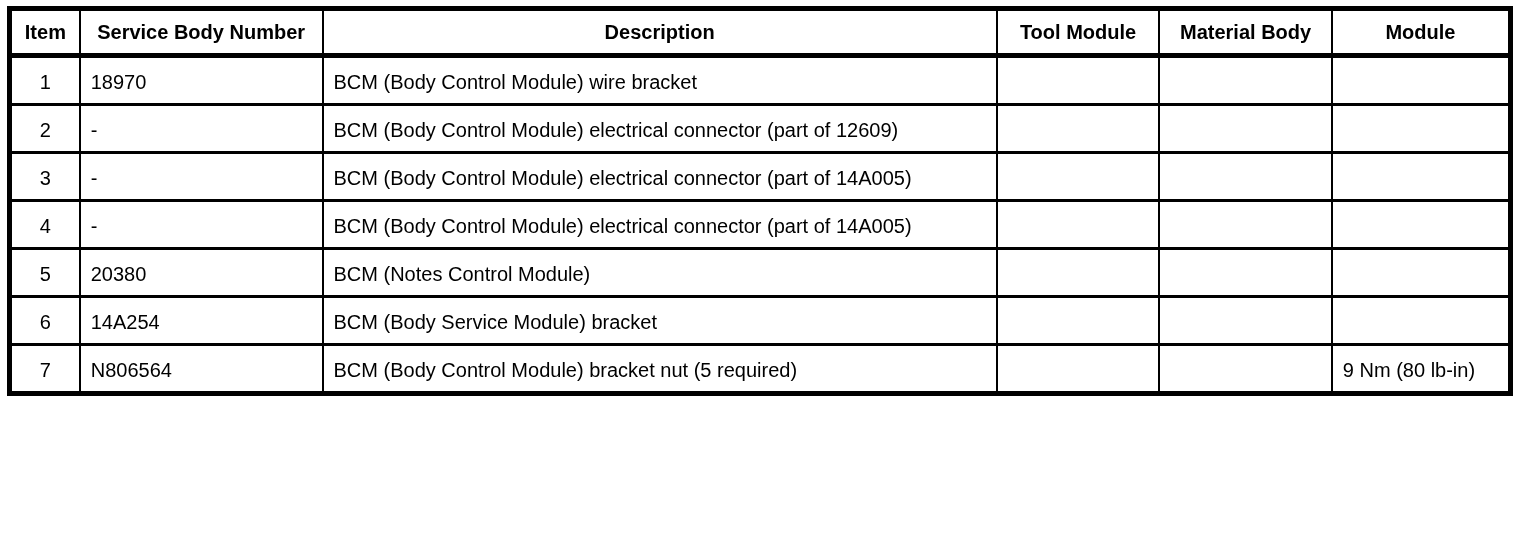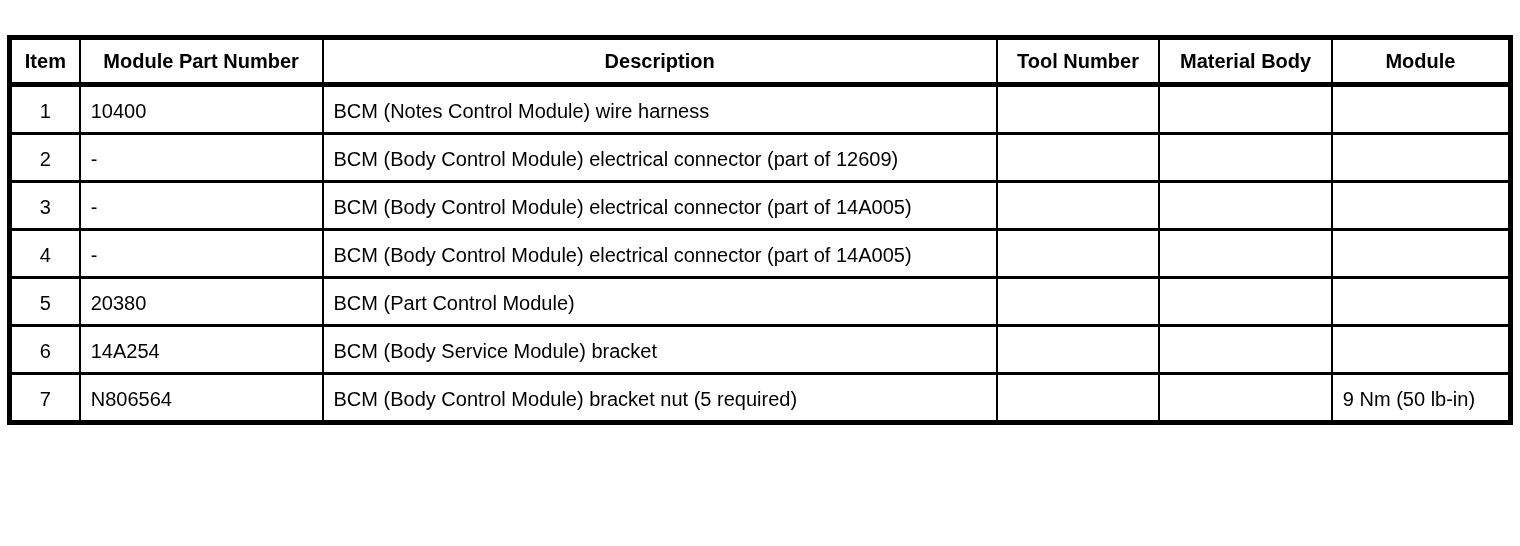--- a/index.html
+++ b/index.html
@@ -15,21 +15,20 @@
     padding: 6px 6px 6px 7px;
     font-family: "Liberation Sans", sans-serif;
     color: #000000;
   }
   table.parts-table {
     border-collapse: collapse;
     table-layout: fixed;
     width: 1506px;
     border: 5px solid #000000;
     background: #ffffff;
-    margin-top: 29px;
   }
   col.c-item     { width: 70px;  }
   col.c-spn      { width: 242px; }
   col.c-desc     { width: 672px; }
   col.c-tool     { width: 162px; }
   col.c-material { width: 172px; }
   col.c-notes    { width: 178px; }
 
   th {
     border-left: 2px solid #000000;
@@ -74,32 +73,32 @@
       <col class="c-item">
       <col class="c-spn">
       <col class="c-desc">
       <col class="c-tool">
       <col class="c-material">
       <col class="c-notes">
     </colgroup>
     <thead>
       <tr>
         <th>Item</th>
-        <th>Module Part Number</th>
+        <th>Service Body Number</th>
         <th>Description</th>
-        <th>Tool Number</th>
+        <th>Tool Module</th>
         <th>Material Body</th>
         <th>Module</th>
       </tr>
     </thead>
     <tbody>
       <tr>
         <td class="cell-item">1</td>
-        <td class="cell-spn">10400</td>
-        <td class="cell-desc">BCM (Notes Control Module) wire harness</td>
+        <td class="cell-spn">18970</td>
+        <td class="cell-desc">BCM (Body Control Module) wire bracket</td>
         <td class="cell-tool"></td>
         <td class="cell-material"></td>
         <td class="cell-notes"></td>
       </tr>
       <tr>
         <td class="cell-item">2</td>
         <td class="cell-spn">-</td>
         <td class="cell-desc">BCM (Body Control Module) electrical connector (part of 12609)</td>
         <td class="cell-tool"></td>
         <td class="cell-material"></td>
@@ -117,36 +116,36 @@
         <td class="cell-item">4</td>
         <td class="cell-spn">-</td>
         <td class="cell-desc">BCM (Body Control Module) electrical connector (part of 14A005)</td>
         <td class="cell-tool"></td>
         <td class="cell-material"></td>
         <td class="cell-notes"></td>
       </tr>
       <tr>
         <td class="cell-item">5</td>
         <td class="cell-spn">20380</td>
-        <td class="cell-desc">BCM (Part Control Module)</td>
+        <td class="cell-desc">BCM (Notes Control Module)</td>
         <td class="cell-tool"></td>
         <td class="cell-material"></td>
         <td class="cell-notes"></td>
       </tr>
       <tr>
         <td class="cell-item">6</td>
         <td class="cell-spn">14A254</td>
         <td class="cell-desc">BCM (Body Service Module) bracket</td>
         <td class="cell-tool"></td>
         <td class="cell-material"></td>
         <td class="cell-notes"></td>
       </tr>
       <tr>
         <td class="cell-item">7</td>
         <td class="cell-spn">N806564</td>
         <td class="cell-desc">BCM (Body Control Module) bracket nut (5 required)</td>
         <td class="cell-tool"></td>
         <td class="cell-material"></td>
-        <td class="cell-notes">9 Nm (50 lb-in)</td>
+        <td class="cell-notes">9 Nm (80 lb-in)</td>
       </tr>
     </tbody>
   </table>
 </div>
 
 </body></html>

